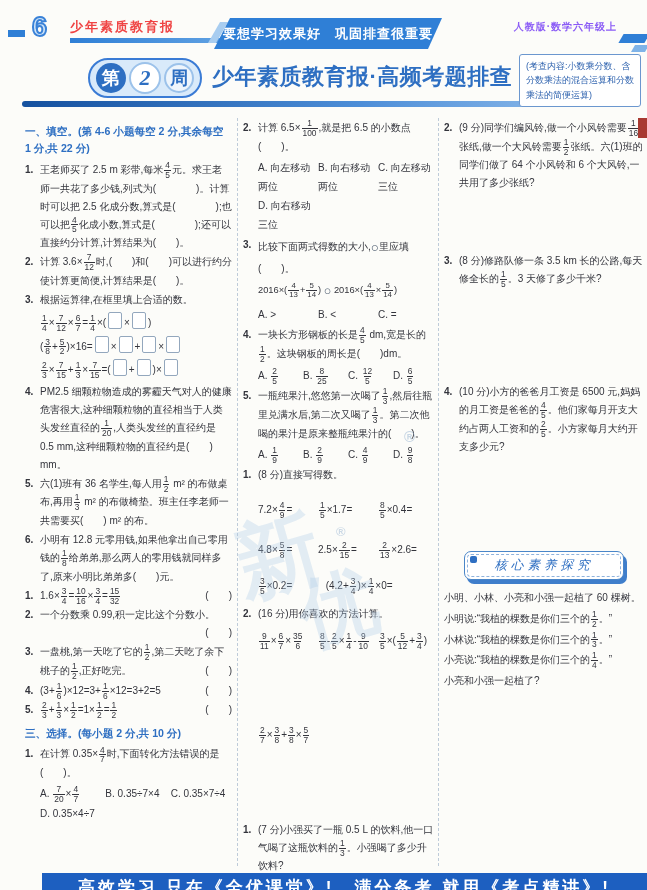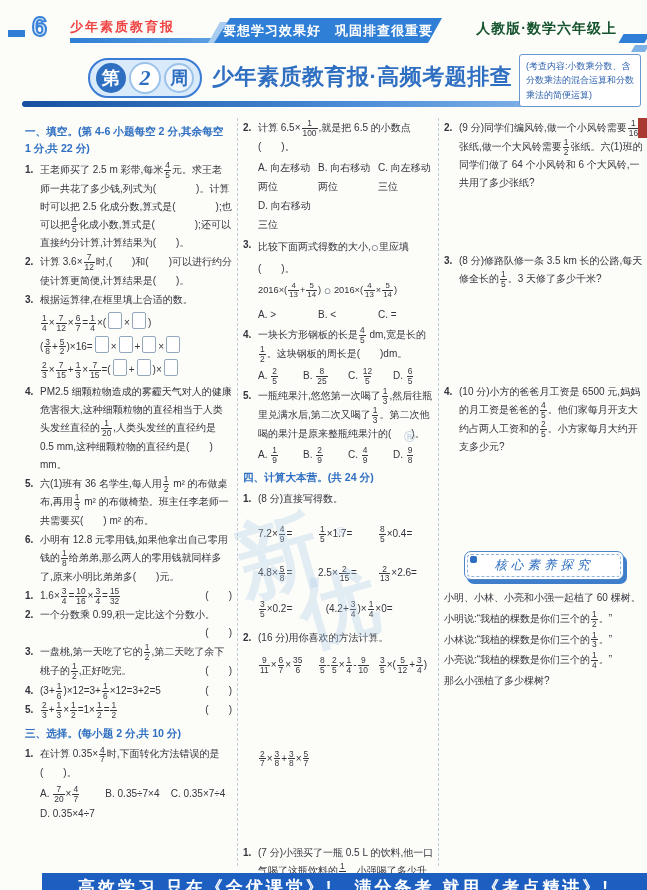--- a/index.html
+++ b/index.html
@@ -5,26 +5,26 @@
   html,body{margin:0;padding:0}
   body{width:647px;height:890px;position:relative;overflow:hidden;background:#fcfcf9;
        font-family:"Liberation Sans","DejaVu Sans",sans-serif;color:#33343c}
   .abs{position:absolute}
   
   .dash{left:8px;top:30px;width:17px;height:7px;background:#2f7fd6}
   .pnum{left:32px;top:12px;font-size:27px;font-weight:bold;color:#cfe4f8;
         -webkit-text-stroke:2px #3a82d8;letter-spacing:0}
   .masthead{left:70px;top:18px;font-size:13px;font-weight:bold;color:#ef4444;letter-spacing:2px}
   .mast-bar{left:70px;top:38px;width:150px;height:5px;background:linear-gradient(90deg,#2f7fd6,#5ea0e2)}
-  .banner{left:214px;top:18px;width:228px;height:25px;background:#2f7fd6;color:#fff;
+  .banner{left:214px;top:18px;width:228px;height:31px;background:#2f7fd6;color:#fff;
           display:flex;align-items:center;justify-content:center;font-size:13px;font-weight:bold;
           letter-spacing:1px;clip-path:polygon(16px 0,100% 0,calc(100% - 14px) 100%,0 100%)}
   .banner-shadow{left:208px;top:22px;width:20px;height:21px;background:#a8cdf0;
           clip-path:polygon(60% 0,100% 0,40% 100%,0 100%)}
-  .edition{right:30px;top:20px;font-size:14px;font-weight:bold;color:#14532d;letter-spacing:1px}
+  .edition{right:30px;top:20px;font-size:10px;font-weight:bold;color:#8b5cf6;letter-spacing:1px}
   .eb1{right:0;top:34px;width:26px;height:9px;background:#2f7fd6;transform:skewX(-30deg)}
   .eb2{right:0;top:45px;width:14px;height:7px;background:#7fb3e8;transform:skewX(-30deg)}
   
   .week-pill{left:88px;top:58px;width:114px;height:40px;border:2px solid #3a7bd5;border-radius:22px;
              background:#d9eafa;display:flex;align-items:center;justify-content:space-around;padding:0 4px;box-sizing:border-box}
   .wc{border-radius:50%;display:flex;align-items:center;justify-content:center;font-weight:bold}
   .wc1{width:30px;height:30px;background:#2e6fc2;color:#fff;font-size:18px}
   .wc2{width:32px;height:32px;background:#fff;border:2px solid #9cc2ea;color:#2e6fc2;font-size:22px;
        font-style:italic;font-family:"Liberation Serif","DejaVu Serif",serif;box-sizing:border-box}
   .wc3{width:30px;height:30px;background:#eef5fc;border:2px solid #9cc2ea;color:#2e6fc2;font-size:18px;box-sizing:border-box}
@@ -349,21 +349,20 @@
         </span></div>
       <div class="cell">C. <span class="frac">
           <span class="fn">4</span>
           <span class="fd">9</span>
         </span></div>
       <div class="cell">D. <span class="frac">
           <span class="fn">9</span>
           <span class="fd">8</span>
         </span></div>
     </div>
-    <div class="sec">四、计算大本营。(共 24 分)</div>
     <div class="item">
       <div class="inum">1.</div>
       <div class="itext">(8 分)直接写得数。</div>
     </div>
     <div class="grid g3 dw">
       <div class="cell">7.2×<span class="frac">
           <span class="fn">4</span>
           <span class="fd">9</span>
         </span>=</div>
       <div class="cell"><span class="frac">
@@ -501,21 +500,21 @@
         <span class="fd">2</span>
       </span>。”</div>
     <div class="para">小林说:“我植的棵数是你们三个的<span class="frac">
         <span class="fn">1</span>
         <span class="fd">3</span>
       </span>。”</div>
     <div class="para">小亮说:“我植的棵数是你们三个的<span class="frac">
         <span class="fn">1</span>
         <span class="fd">4</span>
       </span>。”</div>
-    <div class="para">那么小强植了多少棵树?</div>
+    <div class="para">小亮和小强一起植了?</div>
   </div>
 
 <div class="abs red-mark"></div>
 <div class="wm wm1">新</div>
 <div class="wm wm2">优</div>
 <div class="wm wmr1">®</div>
 <div class="wm wmr2">®</div>
 <div class="abs footer-bar">高效学习 只在《全优课堂》!　满分备考 就用《考点精讲》!</div>
 
 </body></html>

